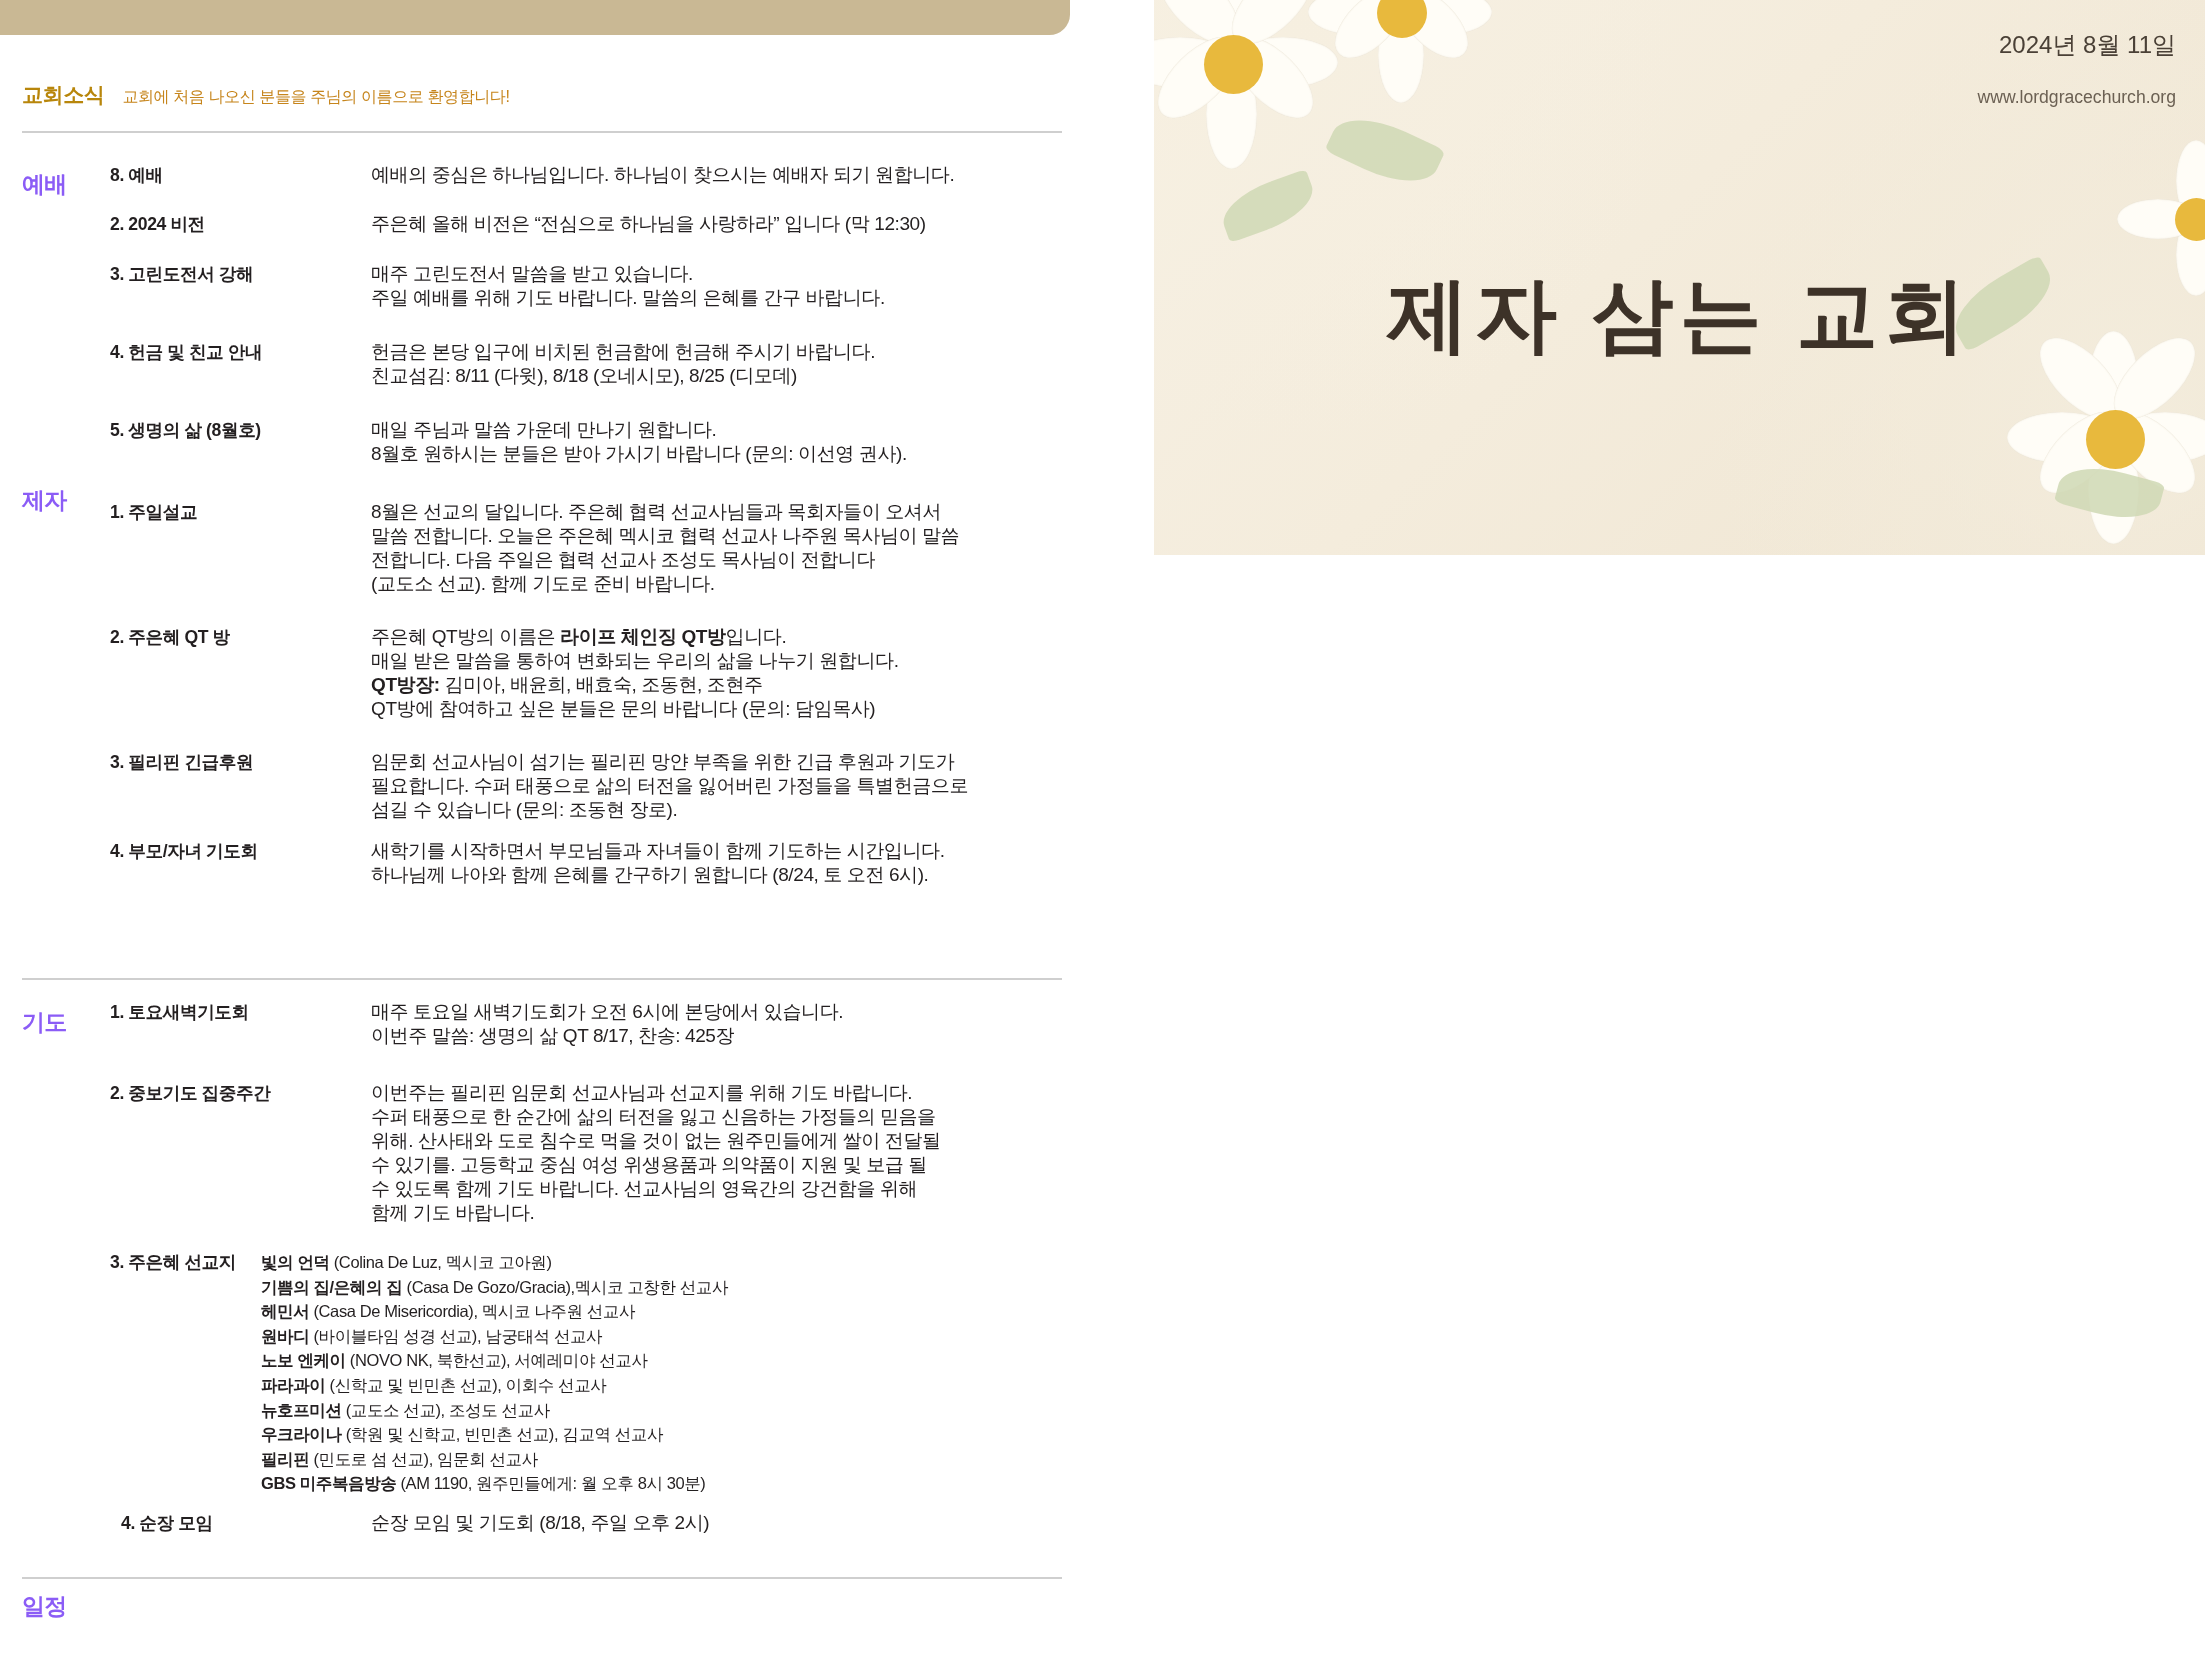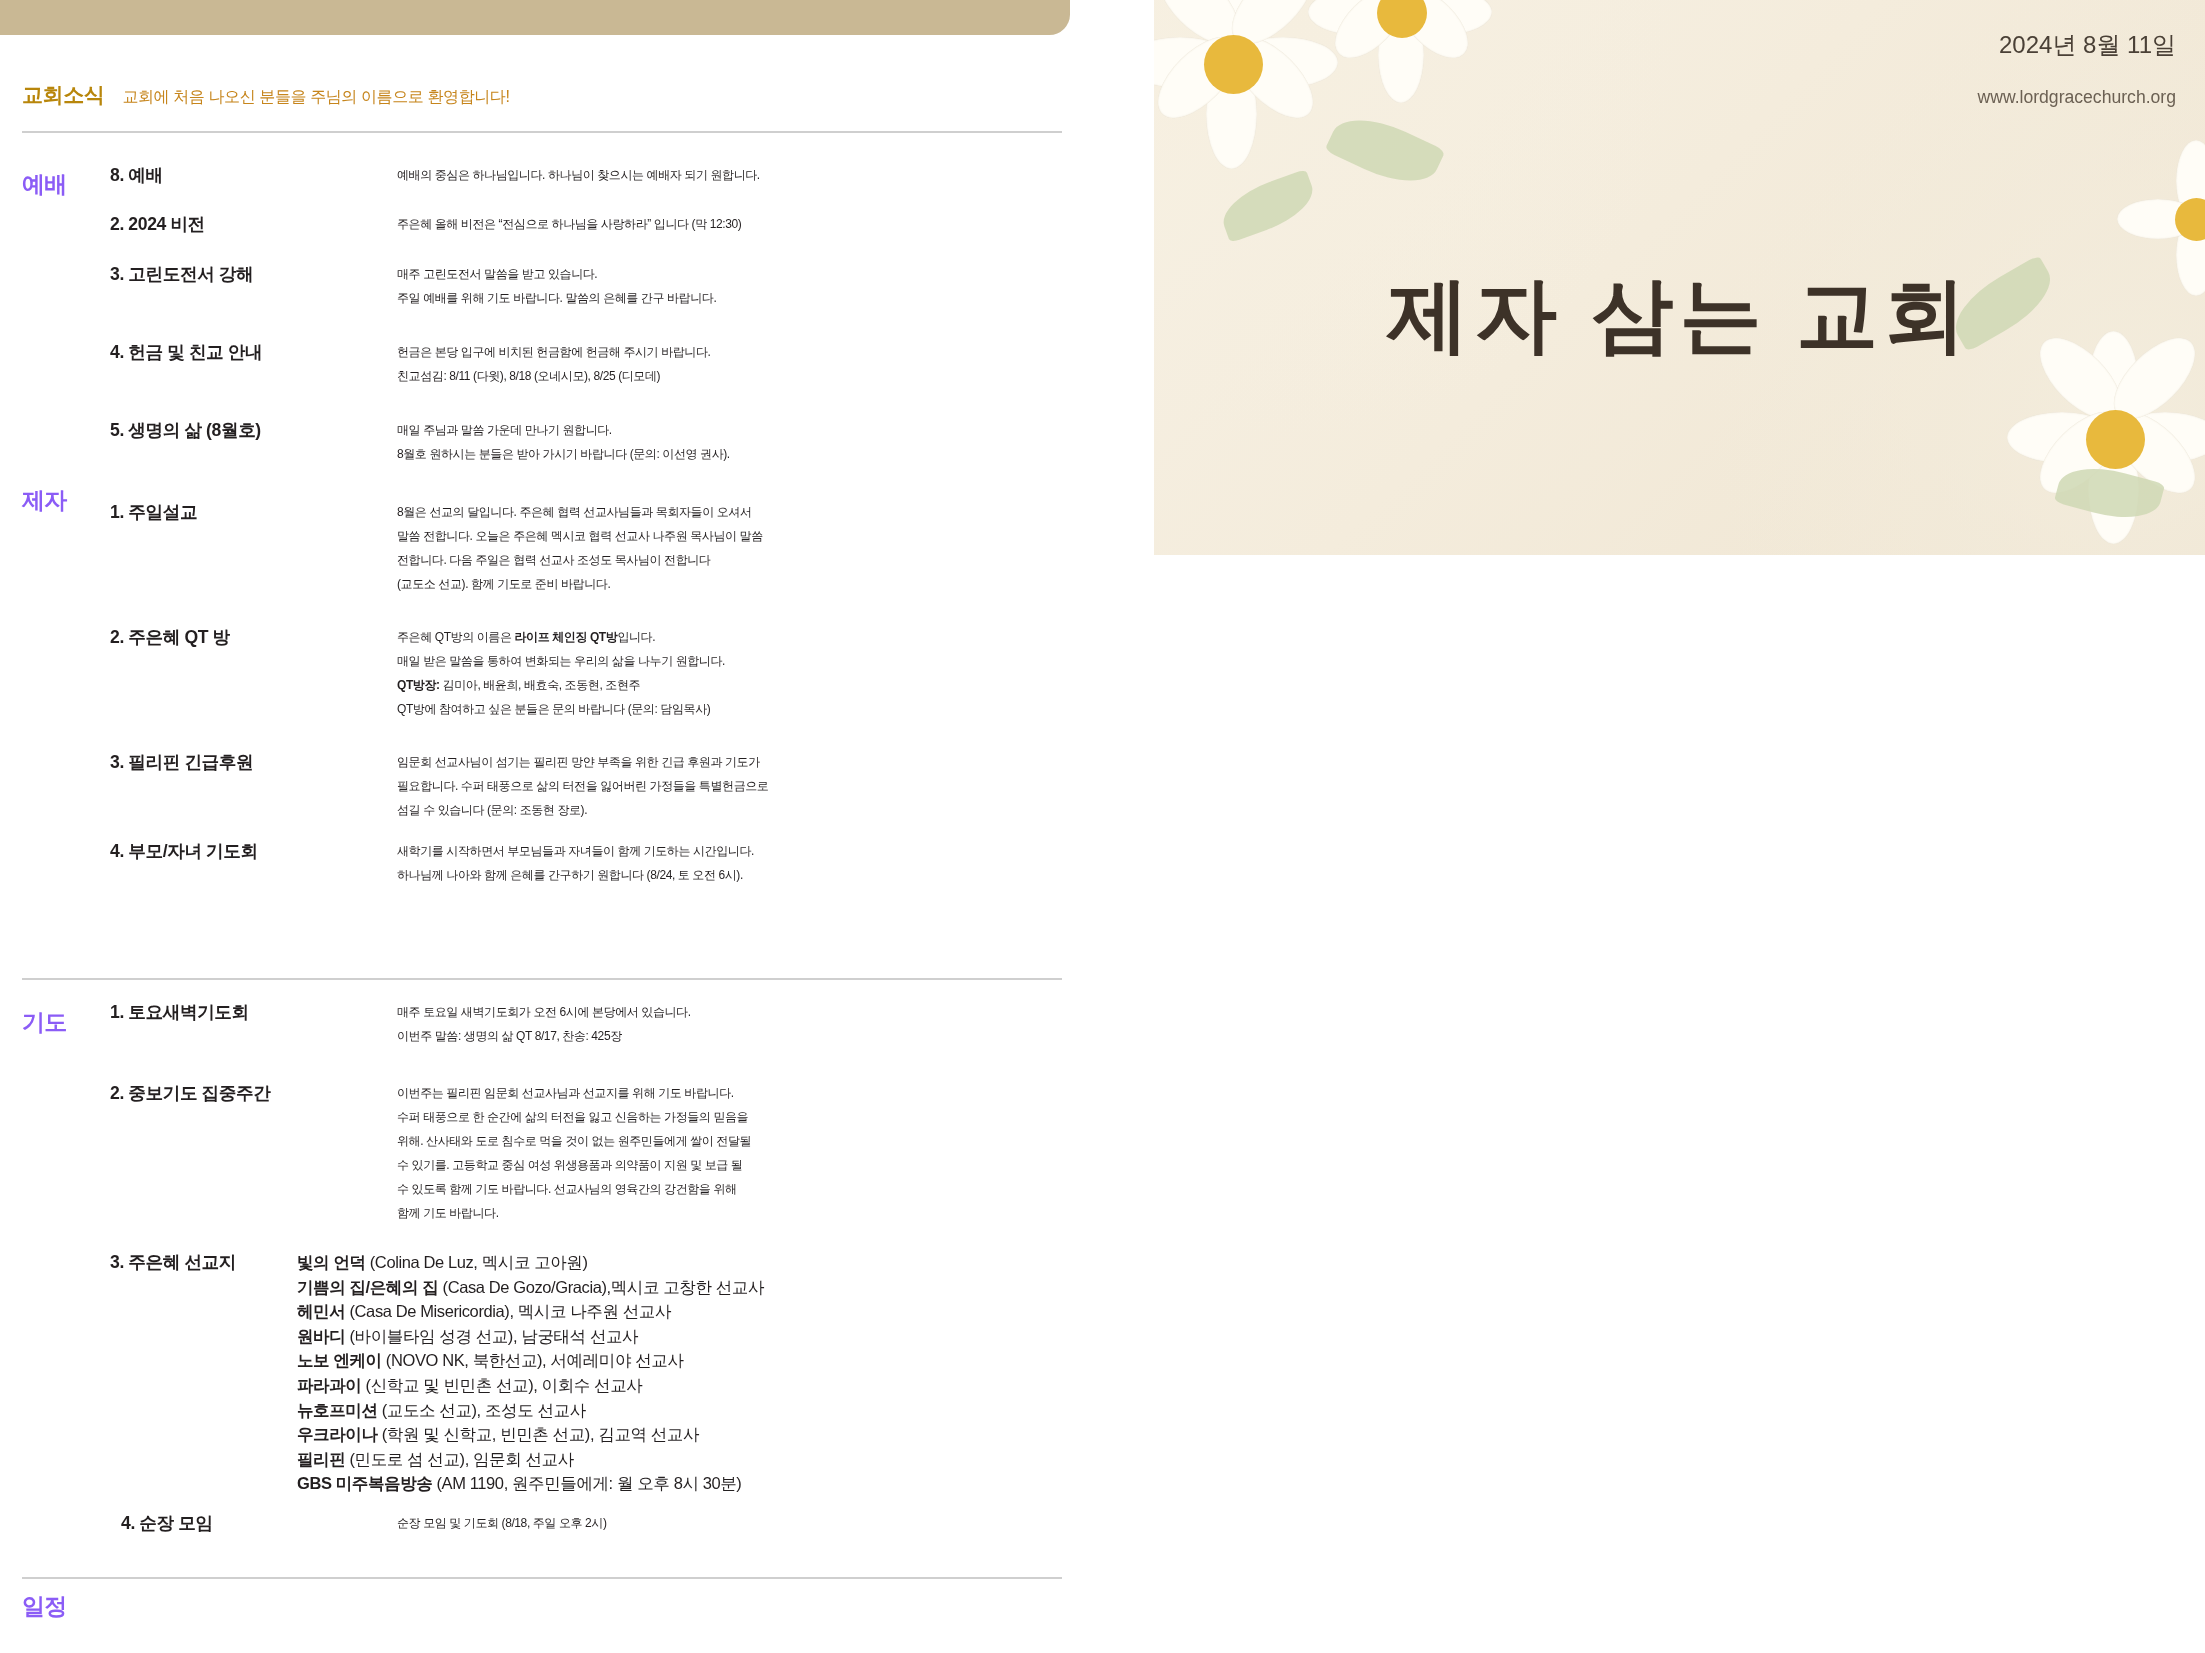--- a/index.html
+++ b/index.html
@@ -43,33 +43,33 @@
   .sec-label{
     position:absolute;left:22px;font-weight:bold;font-size:23px;color:#8b5cf6;
     letter-spacing:-0.7px;
   }
   .item{position:absolute;}
   .item .num{
     position:absolute;left:0;top:0;font-weight:bold;font-size:17.6px;color:#231f20;
     letter-spacing:-0.4px;white-space:nowrap;
   }
   .item .body{
-    position:absolute;left:261px;top:0;font-size:12px;line-height:24px;color:#231f20;
-    letter-spacing:-0.4px;white-space:pre-line;margin-left:26px;
+    position:absolute;left:261px;top:0;font-size:19px;line-height:24px;color:#231f20;
+    letter-spacing:-0.4px;white-space:pre-line;
   }
   .item .body b{font-weight:bold;}
   .schedule{
     position:absolute;left:107px;top:1594px;font-size:17px;letter-spacing:-0.4px;
   }
 
   
   .missions{
     position:absolute;left:261px;font-size:16.5px;line-height:24.6px;letter-spacing:-0.4px;
   }
-  .missions .m-name{font-weight:bold;margin-left:36px;}
+  .missions .m-name{font-weight:bold;}
 
   
   .right{
     position:absolute;left:1154px;top:0;width:1051px;height:1654px;
     background:#ffffff;
   }
   .hero{
     position:absolute;left:0;top:0;width:1051px;height:555px;
     background:
       radial-gradient(circle at 12% 8%, #f6efe0 0%, rgba(246,239,224,0) 38%),

